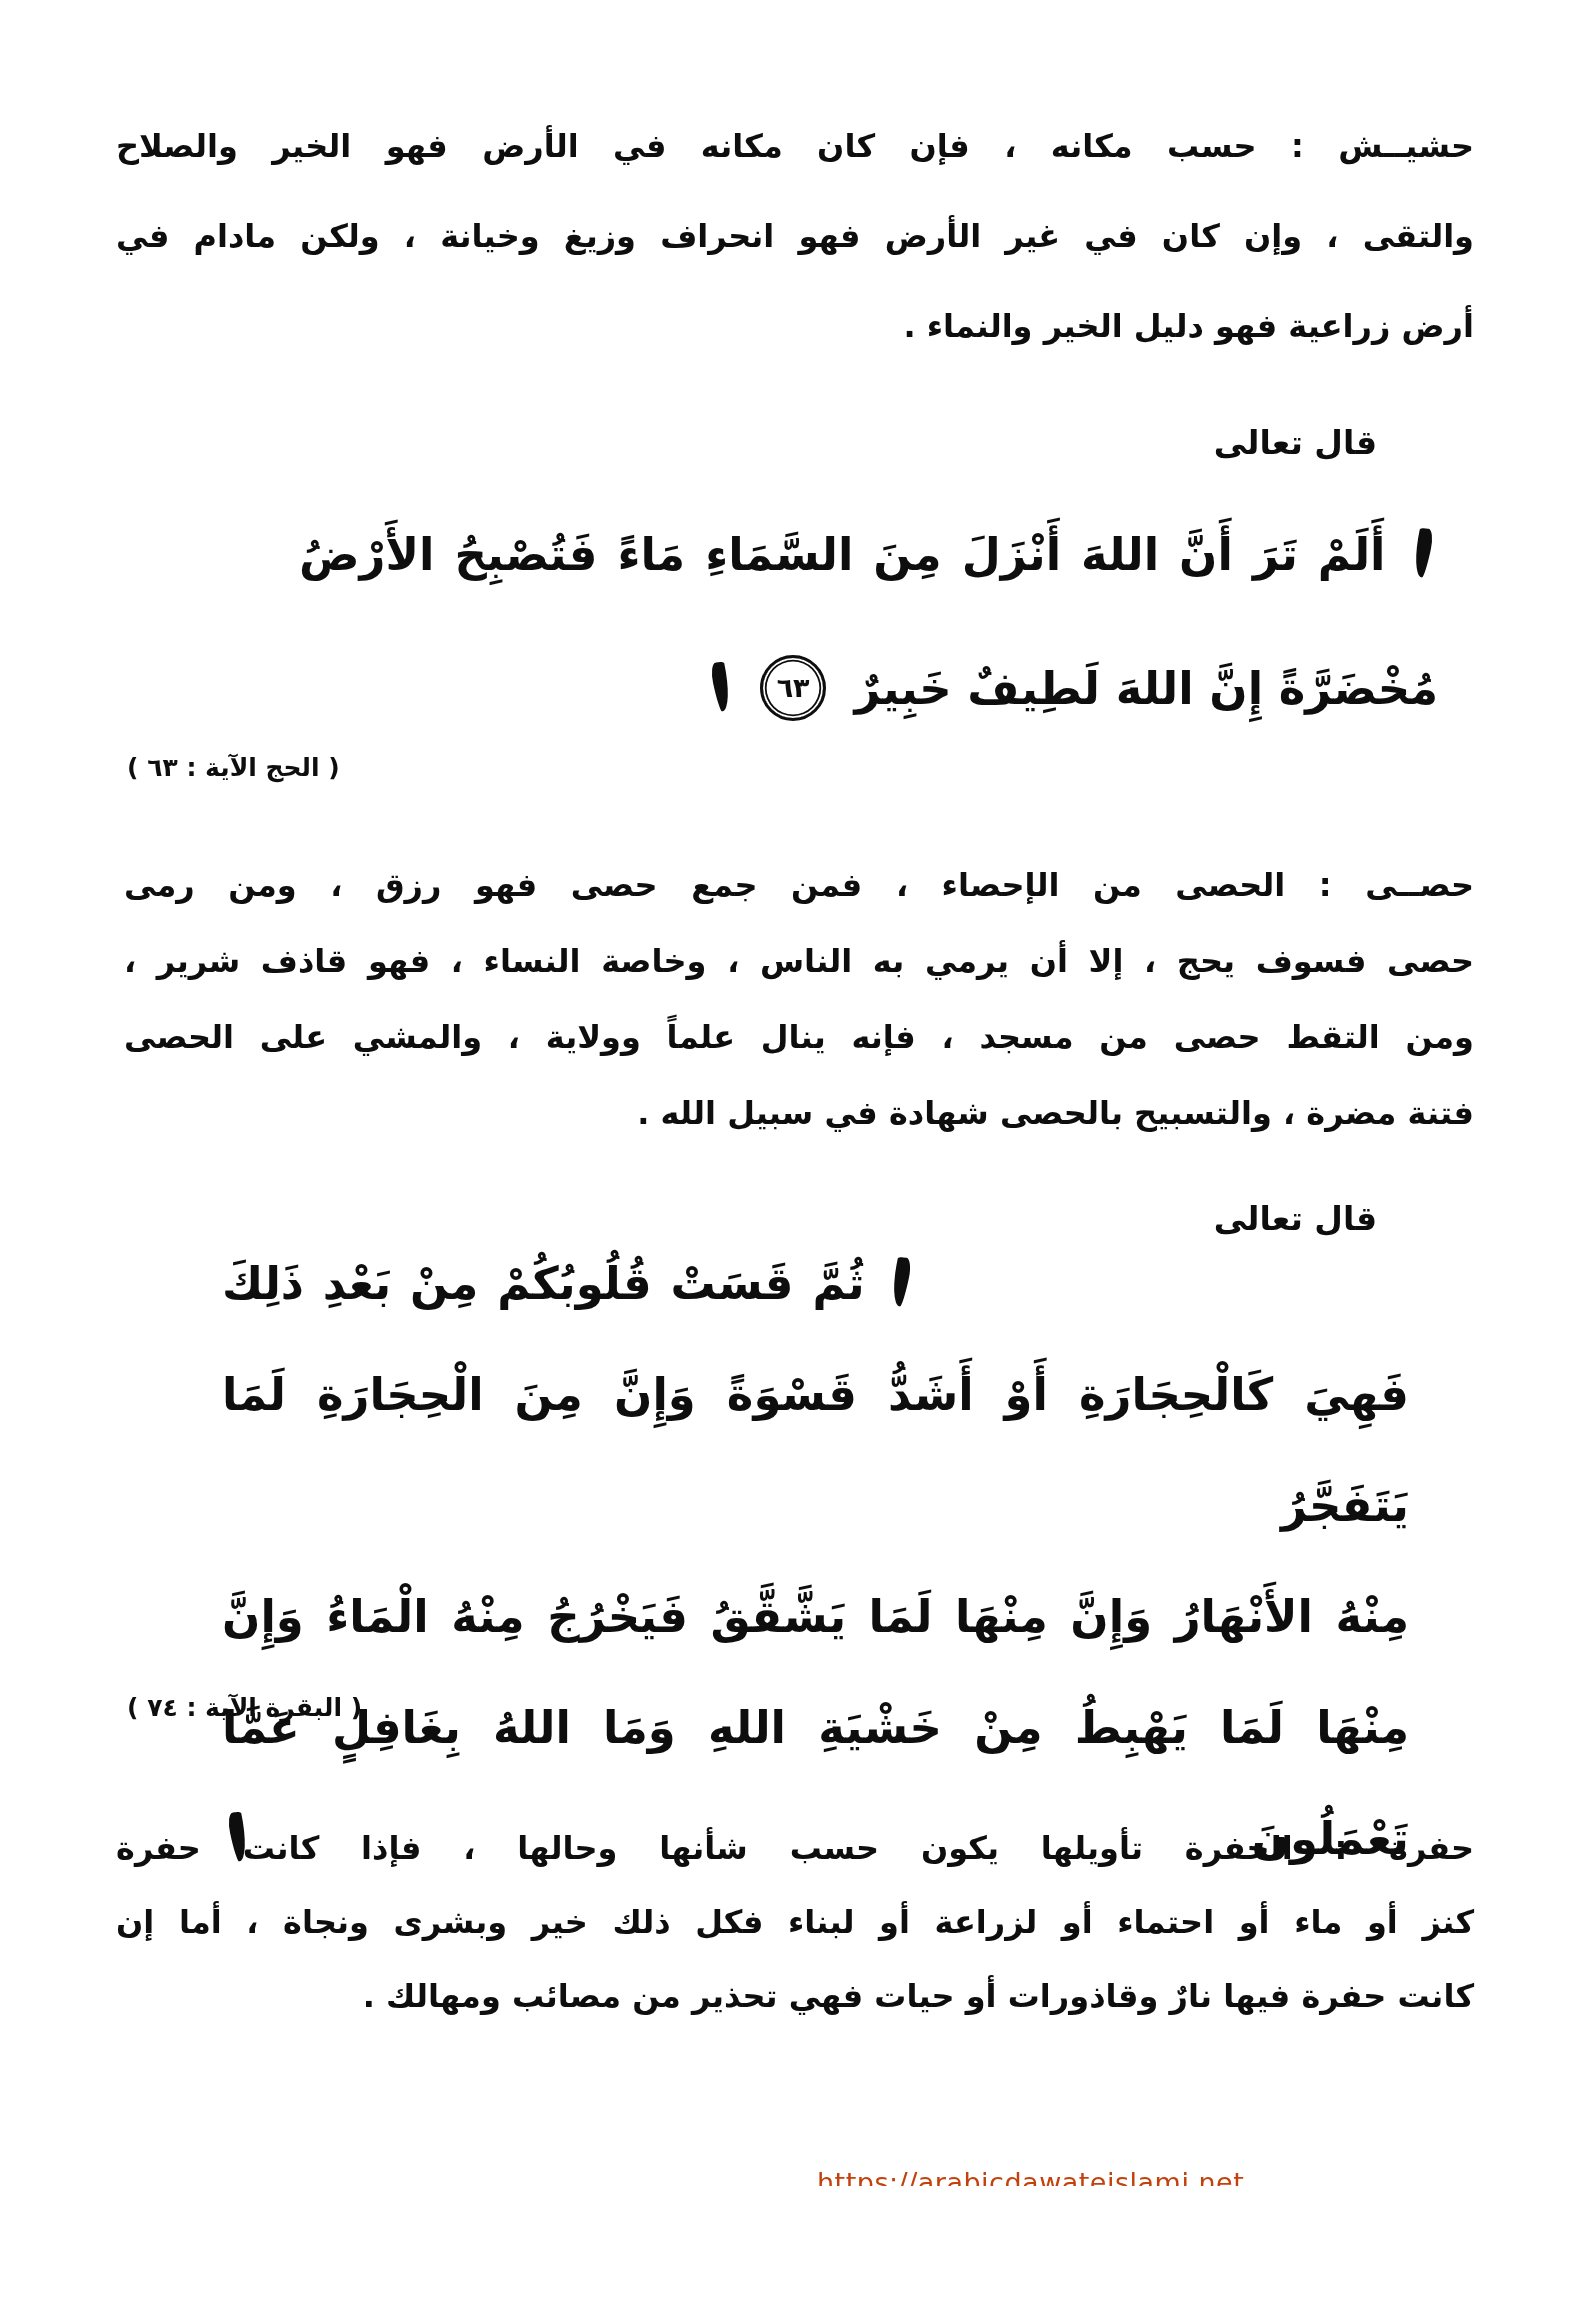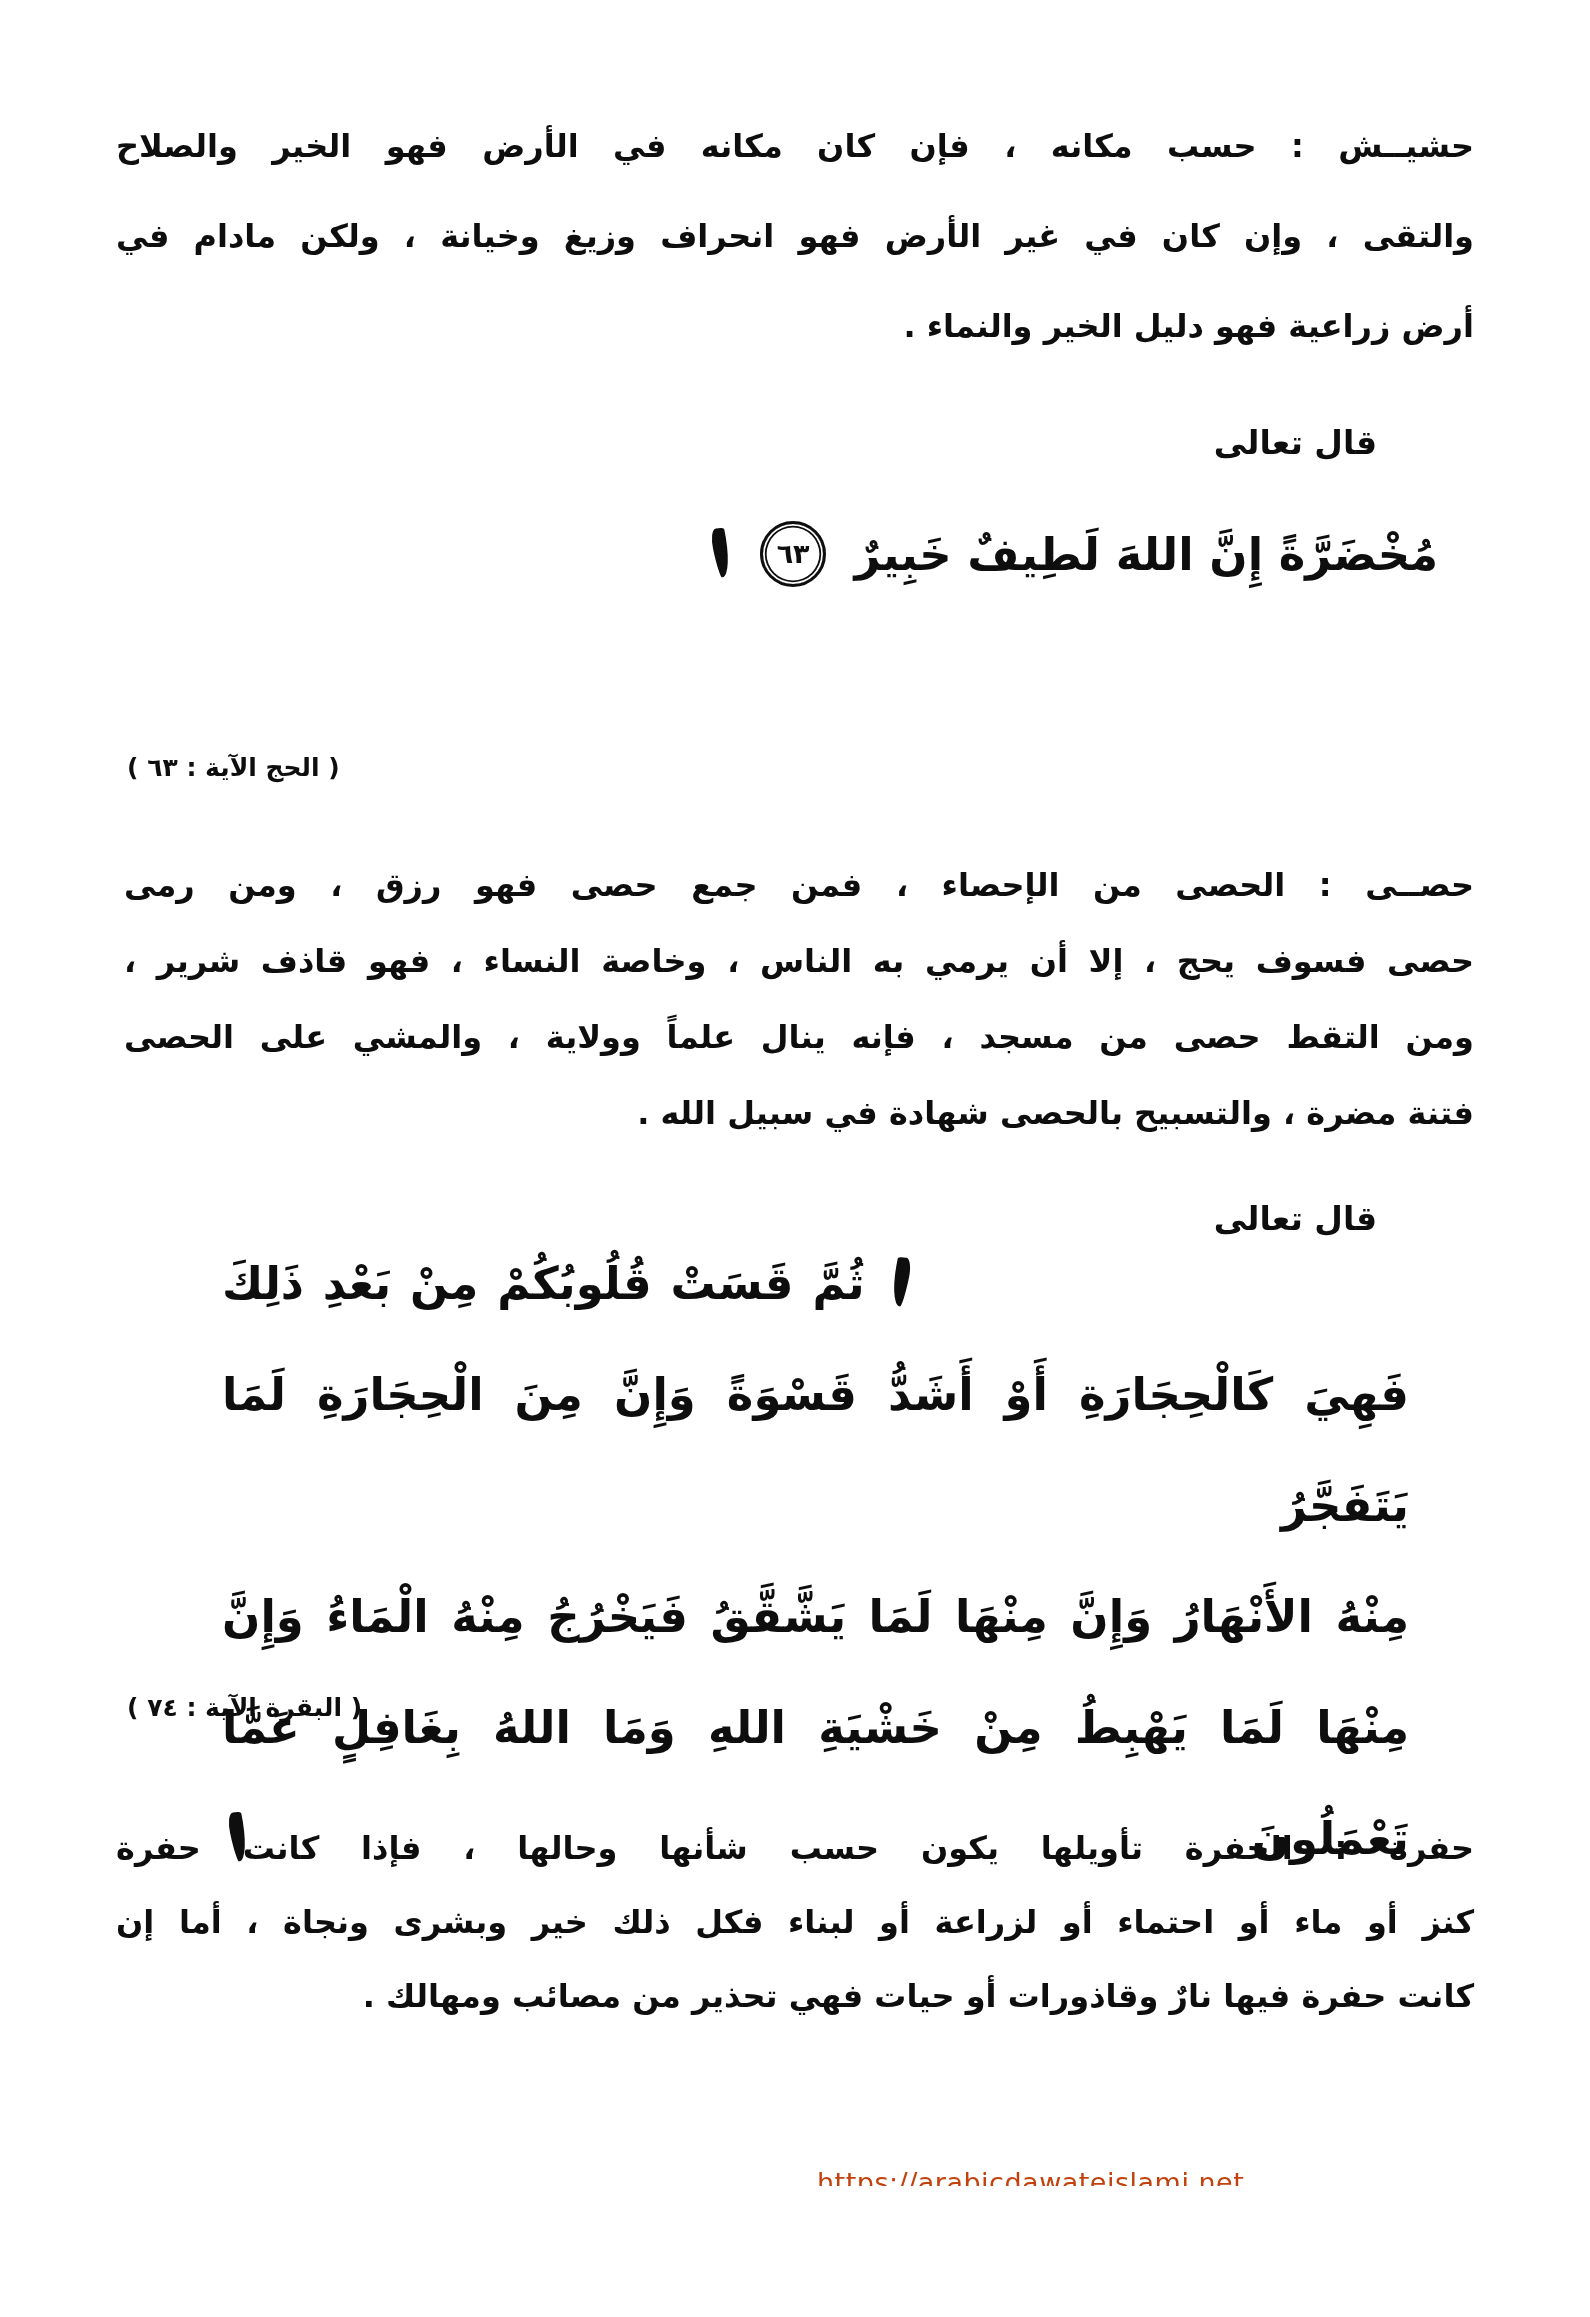--- a/index.html
+++ b/index.html
@@ -128,20 +128,24 @@
       <span class="term">حشيــش :</span>
       <span>حسب مكانه ، فإن كان مكانه في الأرض فهو الخير والصلاح</span>
     </div>
     <div class="line">والتقى ، وإن كان في غير الأرض فهو انحراف وزيغ وخيانة ، ولكن مادام في</div>
     <div class="line last">أرض زراعية فهو دليل الخير والنماء .</div>
   </section>
 
   <div class="qala" style="top:423px">قال تعالى</div>
 
   <section class="verse verse1">
+    <div class="vline">
+      <span class="tear open"></span>
+      <span>أَلَمْ تَرَ أَنَّ اللهَ أَنْزَلَ مِنَ السَّمَاءِ مَاءً فَتُصْبِحُ الأَرْضُ</span>
+    </div>
     <div class="vline align-right">
       <span>مُخْضَرَّةً إِنَّ اللهَ لَطِيفٌ خَبِيرٌ</span>
       <span class="medallion">
         <span>٦٣</span>
       </span>
       <span class="tear close"></span>
     </div>
   </section>
 
   <div class="ref" style="top:753px">( الحج الآية : ٦٣ )</div>

